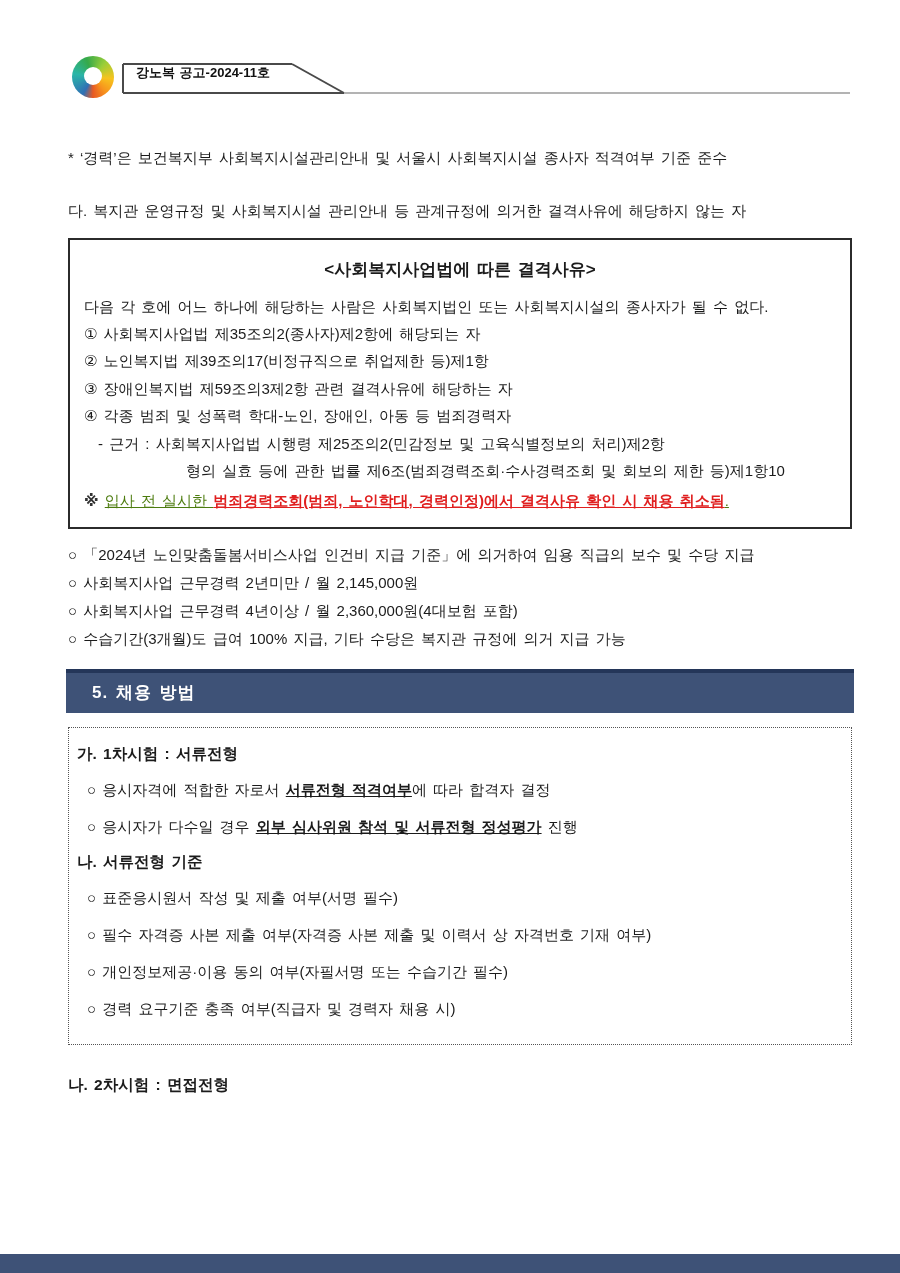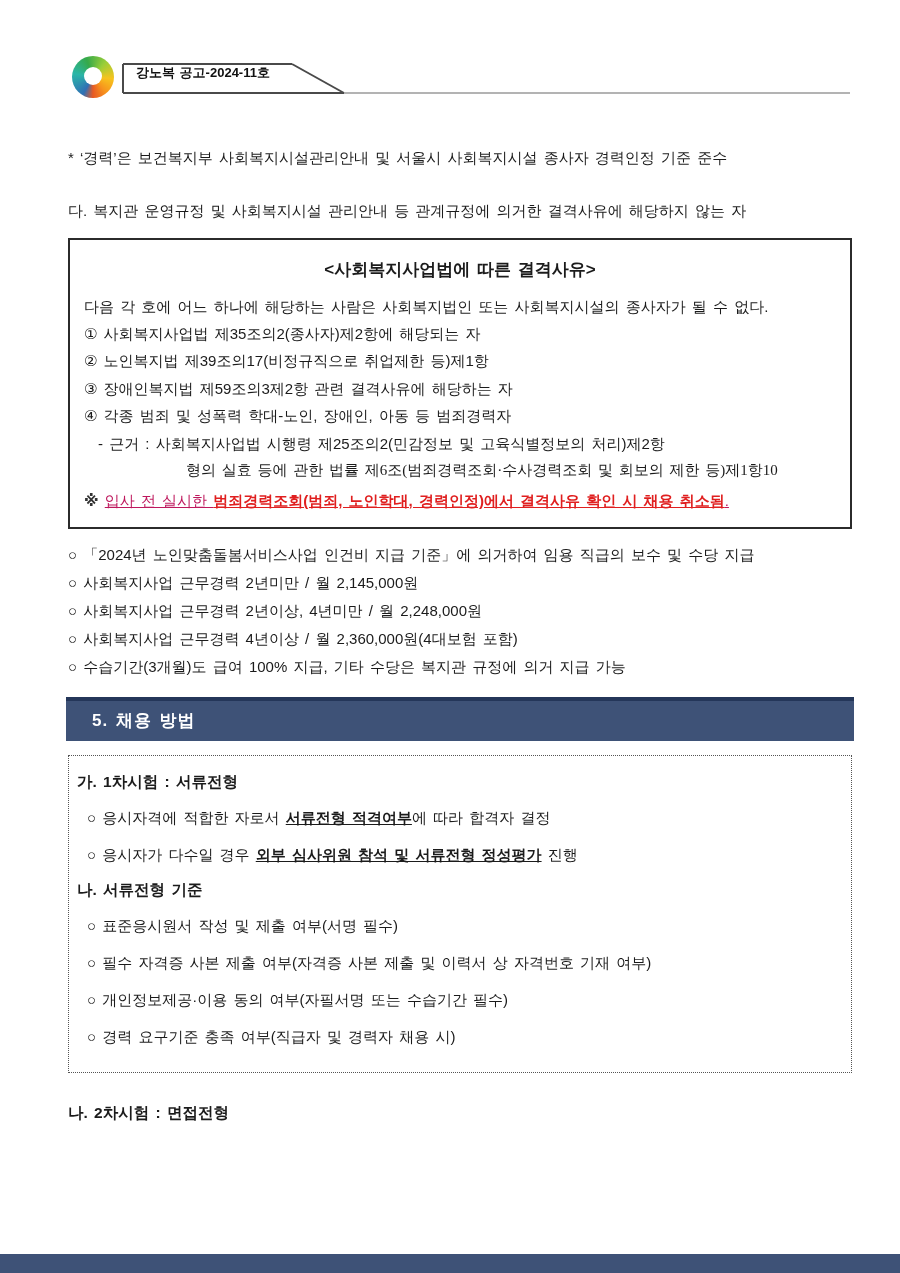--- a/index.html
+++ b/index.html
@@ -34,24 +34,24 @@
   .em-bu { font-weight:bold; text-decoration:underline; }
   .da-line { margin-top:28px; font-size:15px; }
   
   .dq-box {
     margin-top:14px; border:2px solid #2b2b2b; padding:10px 14px 12px 14px;
     font-size:15px;
   }
   .dq-title { text-align:center; font-size:17px; font-weight:bold; margin:8px 0 12px 0; }
   .dq-line { line-height:1.83; }
   .dq-basis1 { line-height:1.83; padding-left:14px; }
-  .dq-basis2 { line-height:1.83; padding-left:102px;font-family:Liberation Serif, serif; }
+  .dq-basis2 { line-height:1.83; padding-left:102px; }
   .dq-warning { line-height:1.9; margin-top:2px; }
   .warn-mark { color:#333; font-weight:bold; }
-  .warn-red { color:#be185d; text-decoration:underline; }
+  .warn-red { color:#4d7c0f; text-decoration:underline; }
   .warn-red-bold { color:#e01f1f; font-weight:bold; text-decoration:underline; }
   
   .section-bar {
     margin-top:16px; margin-left:-2px; margin-right:-2px;
     background:#3e5277; border-top:4px solid #243659;
     color:#ffffff; font-size:17px; font-weight:bold;
     padding:8px 0 9px 26px; letter-spacing:1px;
   }
   
   .pay-list { margin-top:12px; font-size:15px; }
@@ -80,42 +80,41 @@
       <polyline points="1,2 170,2" stroke="#4a4a4a" stroke-width="2" fill="none"></polyline>
       <polyline points="170,2 222,31" stroke="#4a4a4a" stroke-width="2" fill="none"></polyline>
       <polyline points="1,31 222,31" stroke="#4a4a4a" stroke-width="2" fill="none"></polyline>
       <polyline points="222,31 728,31" stroke="#9a9a9a" stroke-width="1.5" fill="none"></polyline>
     </svg>
     <span class="doc-number">강노복 공고-2024-11호</span>
   </div>
 
   <div class="content">
 
-    <p class="note note1">* ‘경력’은 보건복지부 사회복지시설관리안내 및 서울시 사회복지시설 종사자 경력인정 기준 준수</p>
+    <p class="note note1">* ‘경력’은 보건복지부 사회복지시설관리안내 및 서울시 사회복지시설 종사자 적격여부 기준 준수</p>
 
 
     <p class="note da-line">다. 복지관 운영규정 및 사회복지시설 관리안내 등 관계규정에 의거한 결격사유에 해당하지 않는 자</p>
 
     <div class="dq-box">
       <div class="dq-title">&lt;사회복지사업법에 따른 결격사유&gt;</div>
       <div class="dq-line">다음 각 호에 어느 하나에 해당하는 사람은 사회복지법인 또는 사회복지시설의 종사자가 될 수 없다.</div>
       <div class="dq-line">① 사회복지사업법 제35조의2(종사자)제2항에 해당되는 자</div>
       <div class="dq-line">② 노인복지법 제39조의17(비정규직으로 취업제한 등)제1항</div>
       <div class="dq-line">③ 장애인복지법 제59조의3제2항 관련 결격사유에 해당하는 자</div>
       <div class="dq-line">④ 각종 범죄 및 성폭력 학대-노인, 장애인, 아동 등 범죄경력자</div>
       <div class="dq-basis1">- 근거 : 사회복지사업법 시행령 제25조의2(민감정보 및 고육식별정보의 처리)제2항</div>
       <div class="dq-basis2">형의 실효 등에 관한 법률 제6조(범죄경력조회·수사경력조회 및 회보의 제한 등)제1항10</div>
       <div class="dq-warning"><span class="warn-mark">※ </span><span class="warn-red">입사 전 실시한 </span><span class="warn-red-bold">범죄경력조회(범죄, 노인학대, 경력인정)에서 결격사유 확인 시 채용 취소됨</span><span class="warn-red">.</span></div>
     </div>
 
 
     <div class="pay-list">
       <div class="row">○ 「2024년 노인맞춤돌봄서비스사업 인건비 지급 기준」에 의거하여 임용 직급의 보수 및 수당 지급</div>
       <div class="row">○ 사회복지사업 근무경력 2년미만 / 월 2,145,000원</div>
-      <div class="row">○ 사회복지사업 근무경력 2년이상, 4년미만 / 월 2,248,000원</div>
       <div class="row">○ 사회복지사업 근무경력 4년이상 / 월 2,360,000원(4대보험 포함)</div>
       <div class="row">○ 수습기간(3개월)도 급여 100% 지급, 기타 수당은 복지관 규정에 의거 지급 가능</div>
     </div>
 
     <div class="section-bar">5. 채용 방법</div>
 
     <div class="dotted-box">
       <div class="sub-heading">가. 1차시험 : 서류전형</div>
 
       <div class="row"><span>○  응시자격에 적합한 자로서 </span><span class="em-bu">서류전형 적격여부</span><span>에 따라 합격자 결정</span></div>

